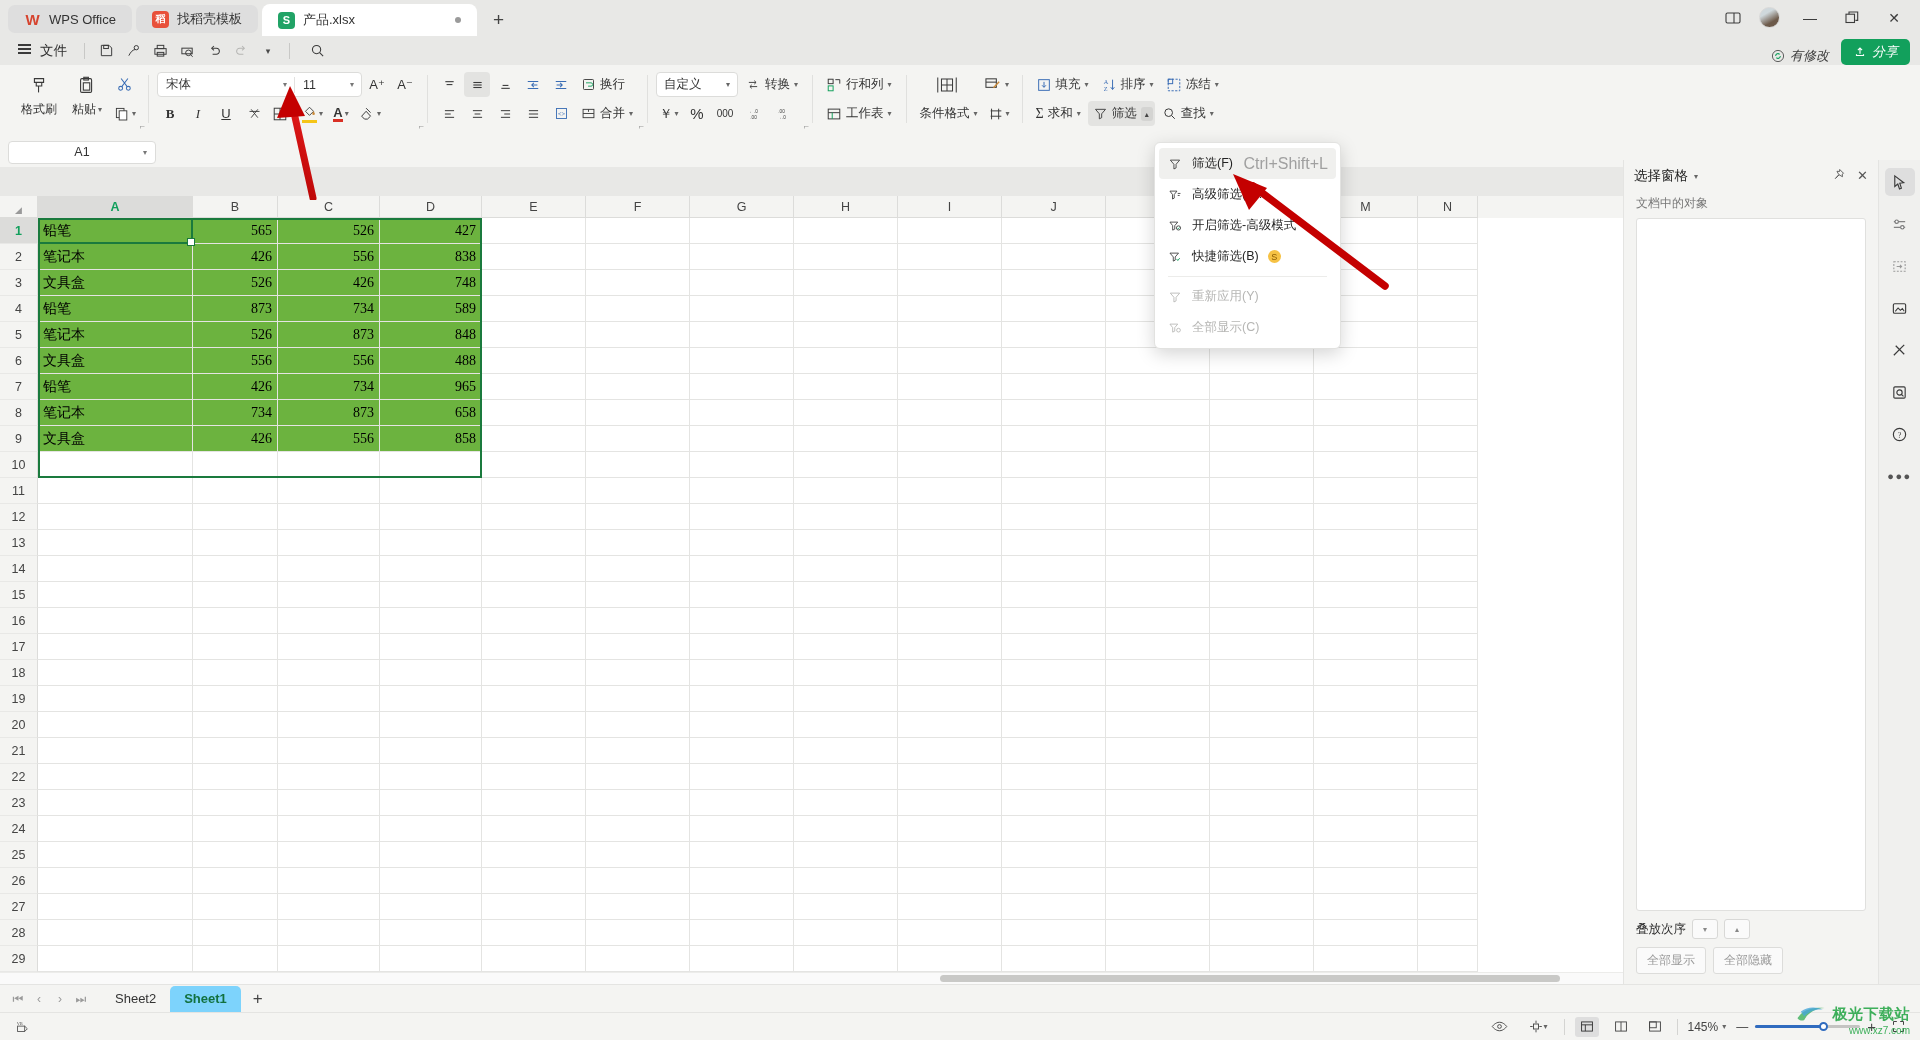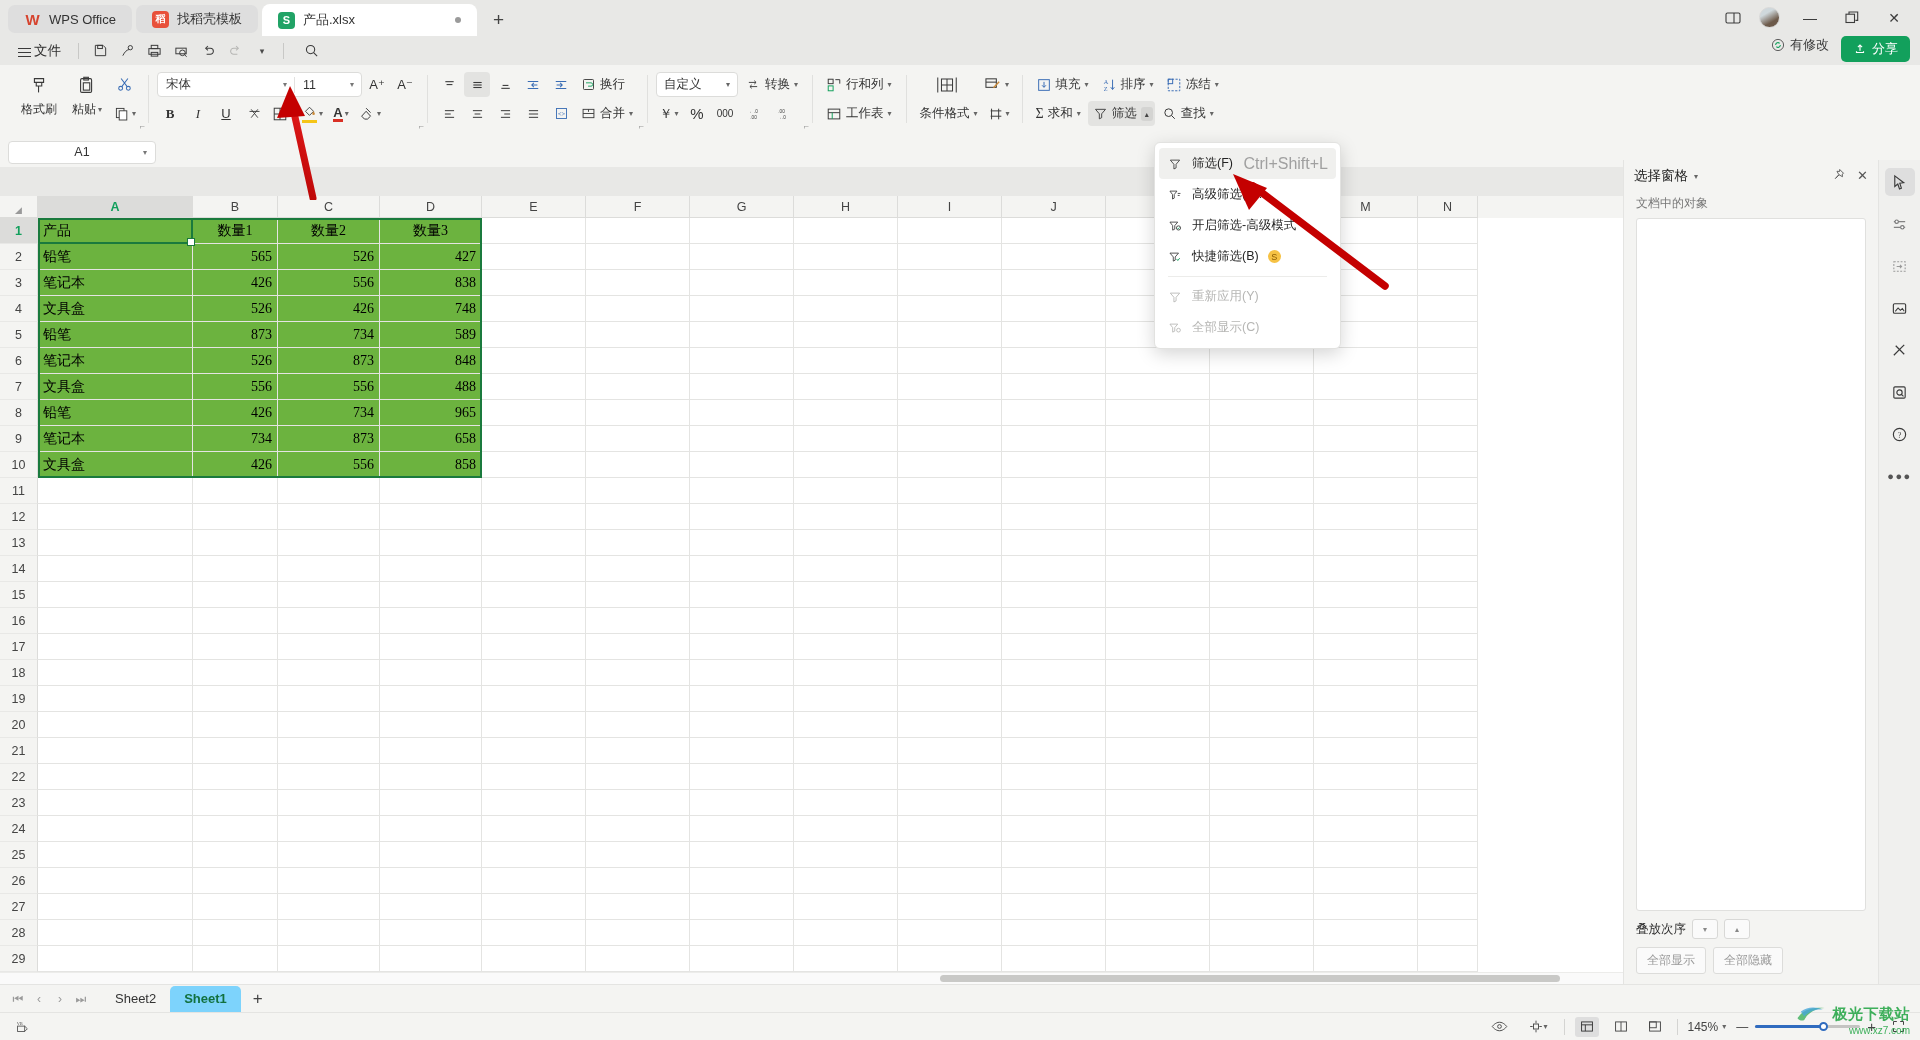--- a/index.html
+++ b/index.html
@@ -56,42 +56,42 @@
     margin: 0 8px 0 4px; border: 1px solid #d8d8d8;
   }
 
   
   .menubar {
     height: 29px; display: flex; align-items: center;
     background: #e8e8e6; padding-left: 10px; font-size: 13.5px;
     color: #2f2f2f; position: relative;
   }
   .menu-left { display: flex; align-items: center; gap: 3px; }
-  .mb-file { display: flex; align-items: flex-end; gap: 3px; padding: 0 8px; }
+  .mb-file { display: flex; align-items: flex-start; gap: 9px; padding: 0 8px; }
   .hamburger { display: inline-block; width: 13px; }
   .hamburger i { display: block; height: 1.5px; background: #3a3a3a; margin: 2.5px 0; }
   .mb-sep { width: 1px; height: 16px; background: #c8c8c6; margin: 0 6px; }
   .qa-ico {
     width: 24px; height: 22px; display: flex; align-items: center;
     justify-content: center; color: #3a3a3a;
   }
   .mb-tabs { display: flex; align-items: center; margin-left: 10px; }
   .mb-tab {
     padding: 0 14px; height: 29px; line-height: 29px;
     position: relative; color: #2f2f2f; white-space: nowrap;
   }
   .mb-tab.sel { color: #12a05c; font-weight: 600; }
   .mb-tab.sel::after {
     content: ""; position: absolute; left: 13px; right: 13px;
     bottom: 1px; height: 2.5px; background: #12a05c; border-radius: 2px;
   }
   .mb-search { margin-left: 14px; display: flex; align-items: center; }
   .menu-right {
     position: absolute; right: 10px; top: 0; height: 29px;
-    display: flex; align-items: flex-start; gap: 12px; font-size: 13px;
+    display: flex; align-items: flex-end; gap: 12px; font-size: 13px; font-style: italic;
   }
   .modified { display: flex; align-items: center; gap: 5px; color: #3a3a3a; }
   .share-btn {
     background: #12a05c; color: #fff; border-radius: 5px;
     padding: 4px 12px; display: flex; align-items: center; gap: 5px;
     font-size: 13px;
   }
 
   
   .ribbon {
@@ -851,36 +851,20 @@
           <div class="rowcell">24</div>
           <div class="rowcell">25</div>
           <div class="rowcell">26</div>
           <div class="rowcell">27</div>
           <div class="rowcell">28</div>
           <div class="rowcell">29</div>
           <div class="rowcell">30</div>
         </div>
       <div class="cells" id="cells">
           <div class="gridrow">
-            <div class="cell green" style="width: 155px;">产品</div>
-            <div class="cell green" style="justify-content: center; width: 85px;">数量1</div>
-            <div class="cell green" style="justify-content: center; width: 102px;">数量2</div>
-            <div class="cell green" style="justify-content: center; width: 102px;">数量3</div>
-            <div class="cell" style="justify-content: center; width: 104px;"></div>
-            <div class="cell" style="justify-content: center; width: 104px;"></div>
-            <div class="cell" style="justify-content: center; width: 104px;"></div>
-            <div class="cell" style="justify-content: center; width: 104px;"></div>
-            <div class="cell" style="justify-content: center; width: 104px;"></div>
-            <div class="cell" style="justify-content: center; width: 104px;"></div>
-            <div class="cell" style="justify-content: center; width: 104px;"></div>
-            <div class="cell" style="justify-content: center; width: 104px;"></div>
-            <div class="cell" style="justify-content: center; width: 104px;"></div>
-            <div class="cell" style="justify-content: center; width: 60px;"></div>
-          </div>
-          <div class="gridrow">
             <div class="cell green" style="width: 155px;">铅笔</div>
             <div class="cell green num" style="width: 85px;">565</div>
             <div class="cell green num" style="width: 102px;">526</div>
             <div class="cell green num" style="width: 102px;">427</div>
             <div class="cell" style="width: 104px;"></div>
             <div class="cell" style="width: 104px;"></div>
             <div class="cell" style="width: 104px;"></div>
             <div class="cell" style="width: 104px;"></div>
             <div class="cell" style="width: 104px;"></div>
             <div class="cell" style="width: 104px;"></div>

